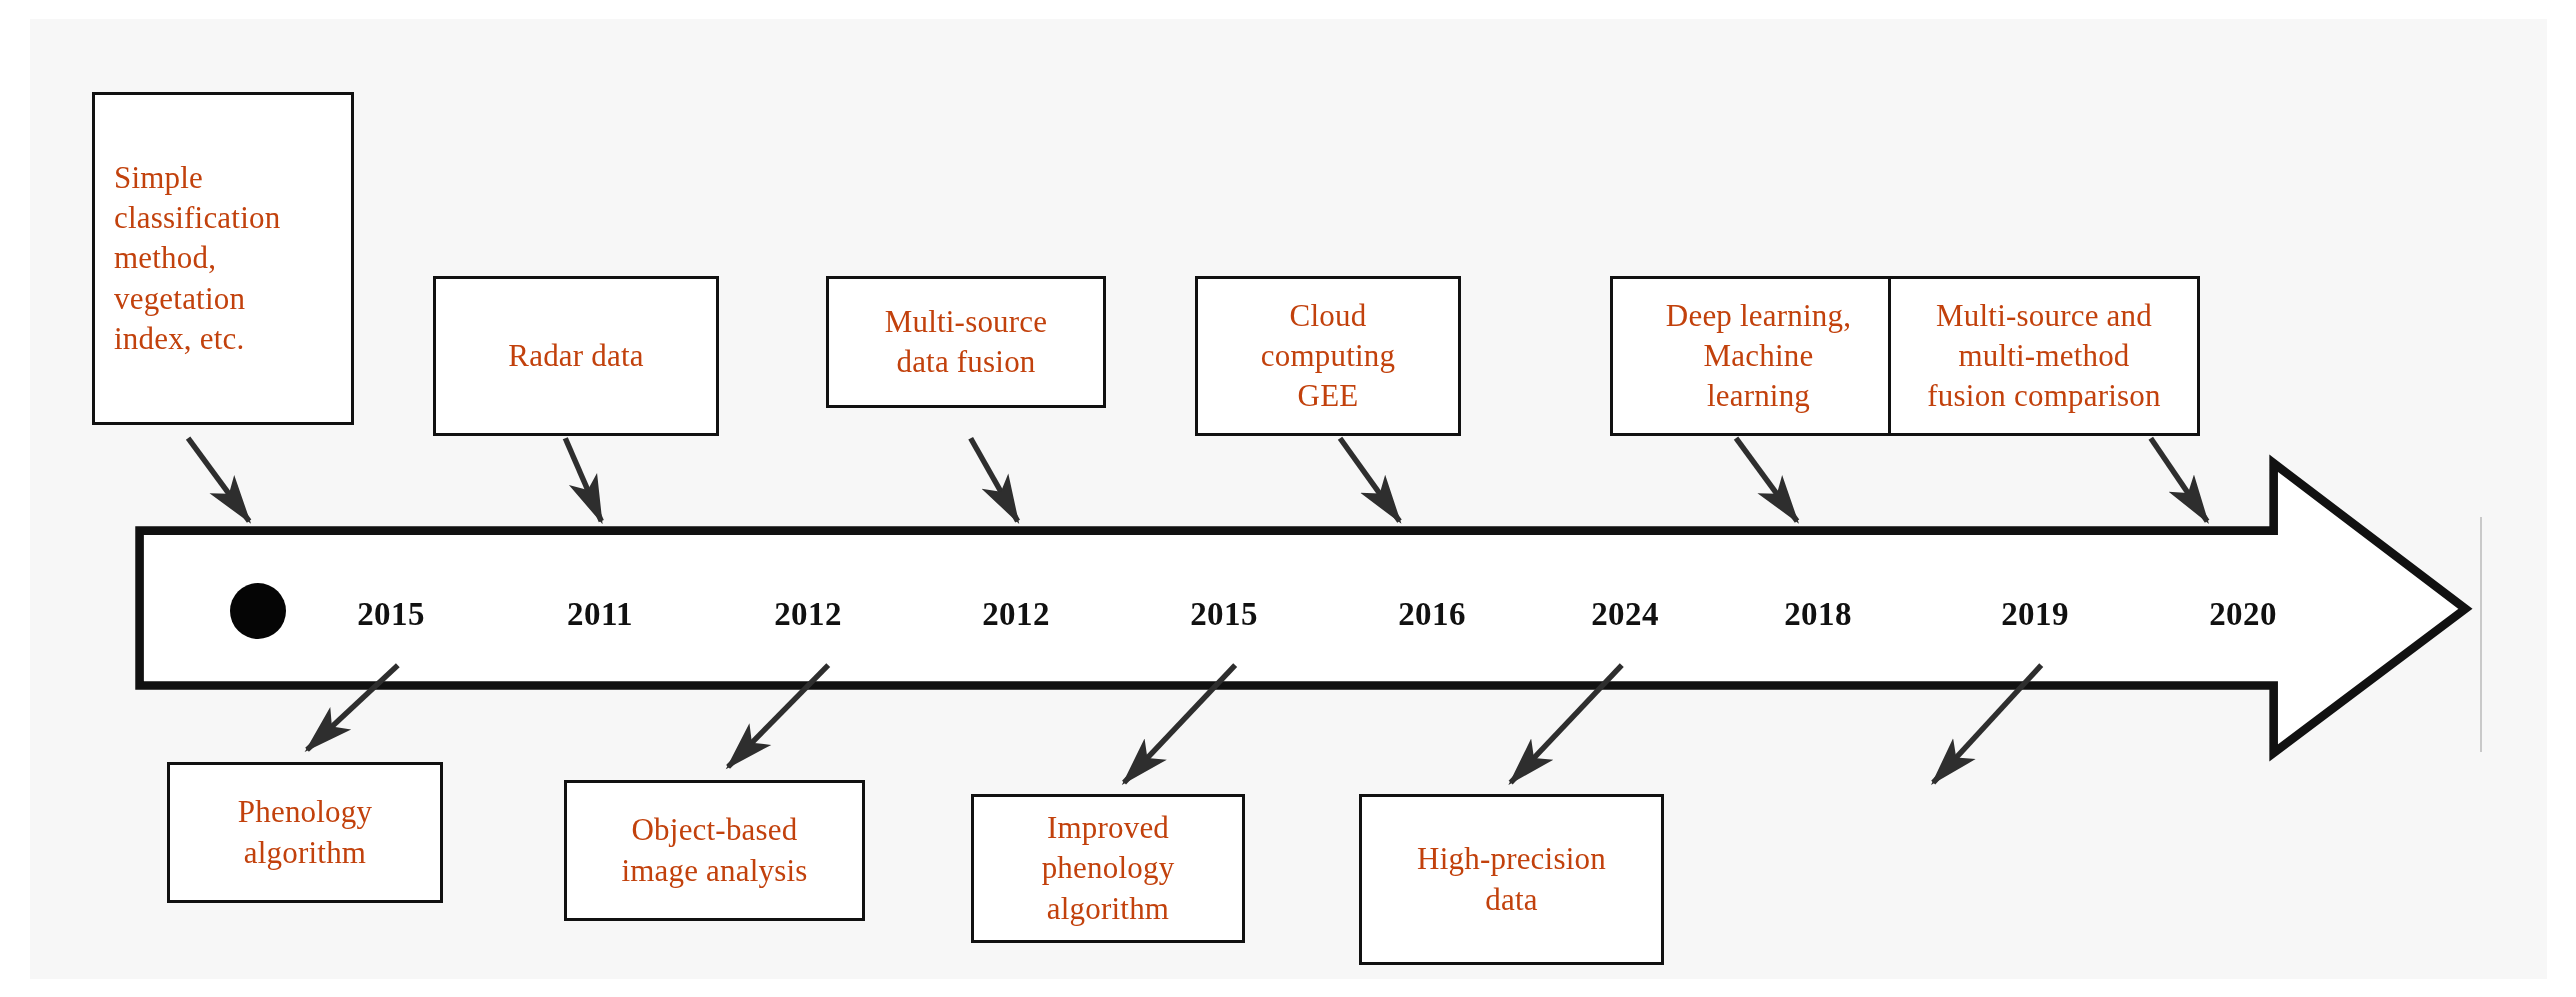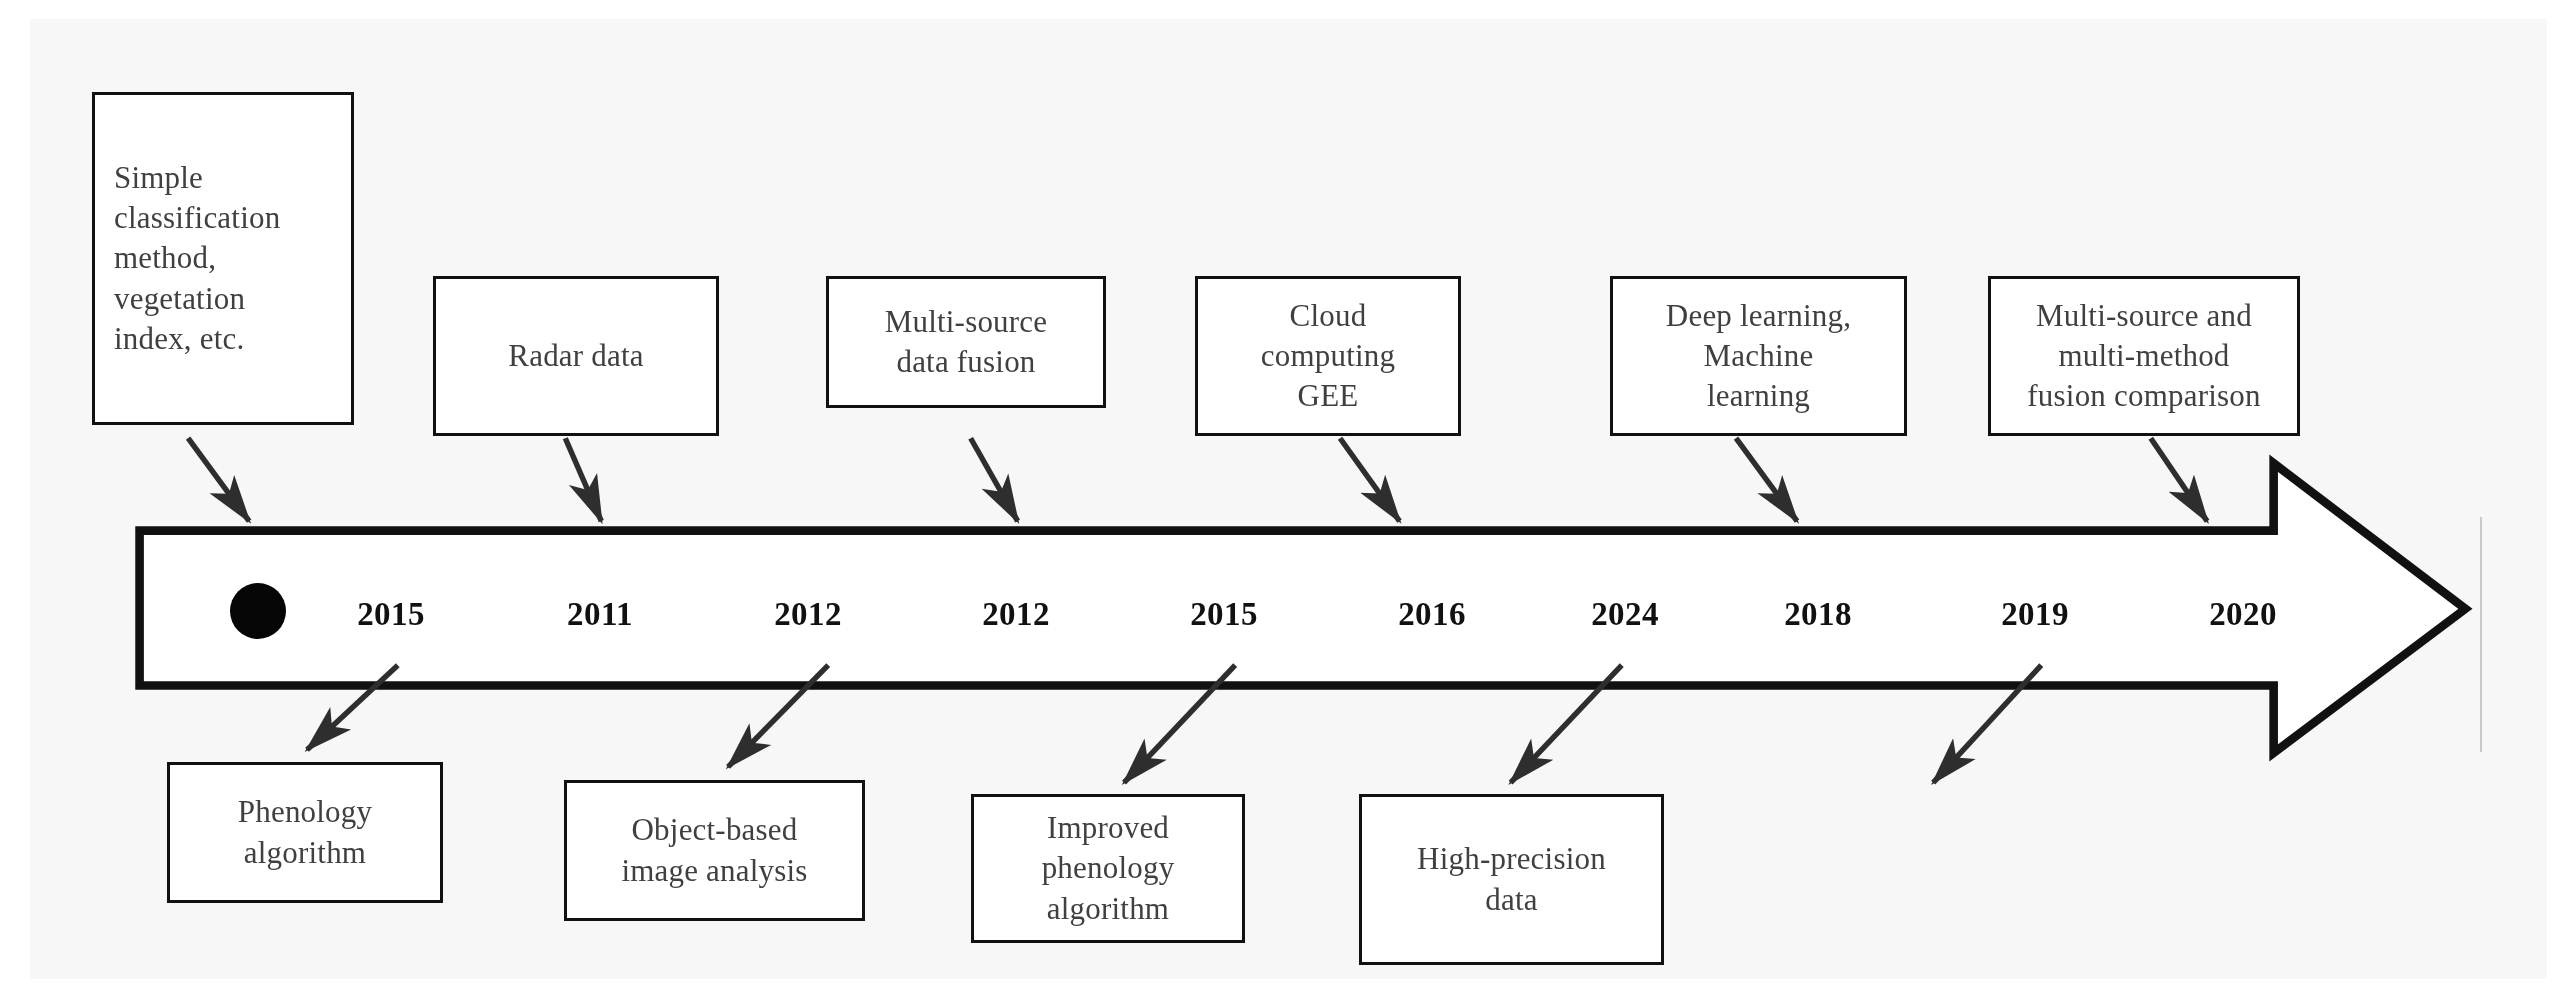--- a/index.html
+++ b/index.html
@@ -50,21 +50,21 @@
   
   .node-box {
     position: absolute;
     box-sizing: border-box;
     background: #ffffff;
     border: 3.1px solid #111111;
     display: flex;
     align-items: center;
     justify-content: center;
     text-align: center;
-    color: #404040;
+    color: #c2410c;
     font-size: 31px;
     line-height: 1.30;
     letter-spacing: 0.2px;
     padding: 4.7px 7.8px;
   }
   .node-box.left-align {
     justify-content: flex-start;
     text-align: left;
     padding-left: 19px;
   }
@@ -147,21 +147,21 @@
   </div>
 
   <div class="node-box" style="left: 1195px; top: 276px; width: 266px; height: 160px; border-color: rgb(17, 17, 17); background: rgb(255, 255, 255);">
     <span class="node-text">Cloud<br>computing<br>GEE</span>
   </div>
 
   <div class="node-box" style="left: 1610px; top: 276px; width: 297px; height: 160px; border-color: rgb(17, 17, 17); background: rgb(255, 255, 255);">
     <span class="node-text">Deep learning,<br>Machine<br>learning</span>
   </div>
 
-  <div class="node-box" style="left: 1988px; top: 276px; width: 312px; height: 160px; border-color: rgb(17, 17, 17); background: rgb(255, 255, 255);">
+  <div class="node-box" style="left: 1888px; top: 276px; width: 312px; height: 160px; border-color: rgb(17, 17, 17); background: rgb(255, 255, 255);">
     <span class="node-text">Multi-source and<br>multi-method<br>fusion comparison</span>
   </div>
 
   <div class="start-dot" style="background: rgb(5, 5, 5);"></div>
 
   <div class="year-label" style="left:391px;">2015</div>
   <div class="year-label" style="left:600px;">2011</div>
   <div class="year-label" style="left:808px;">2012</div>
   <div class="year-label" style="left:1016px;">2012</div>
   <div class="year-label" style="left:1224px;">2015</div>

